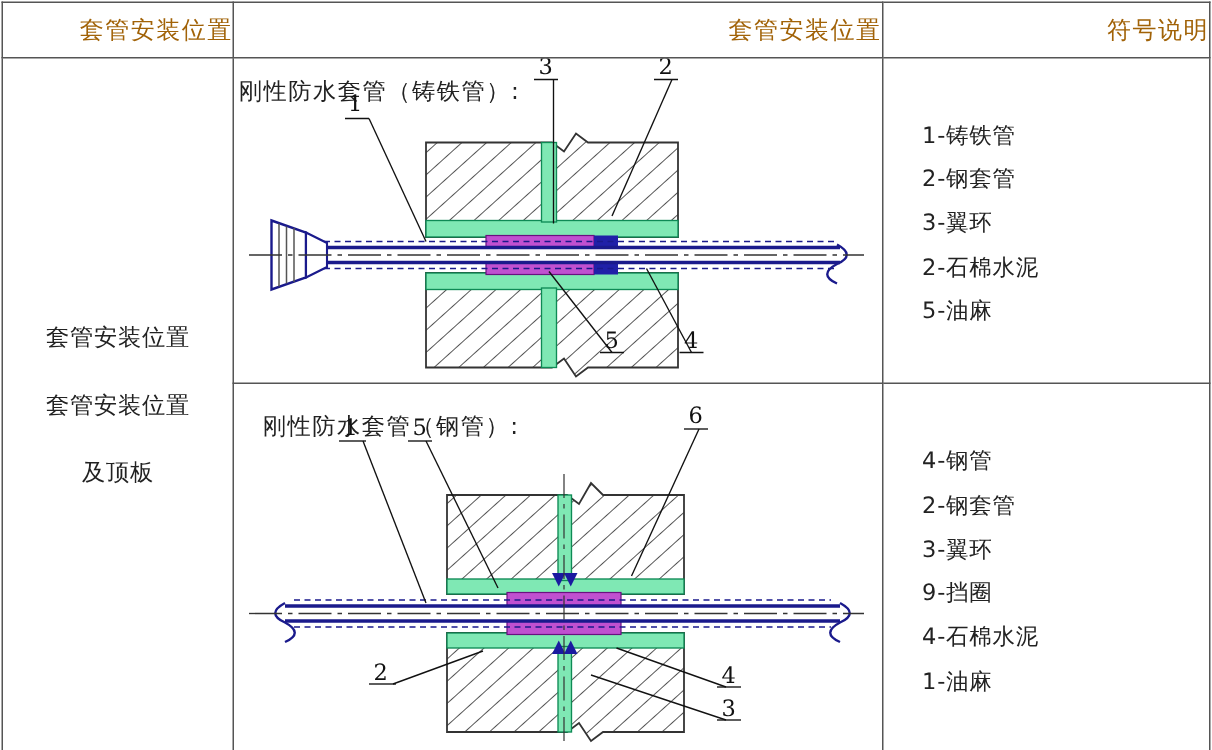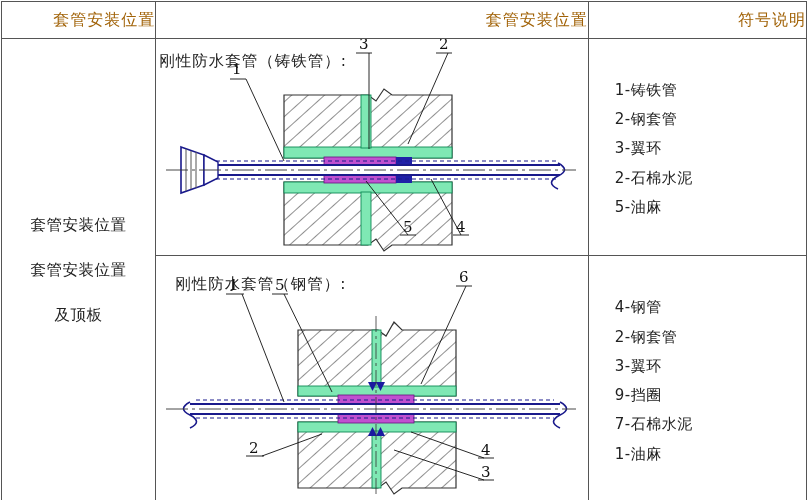--- a/index.html
+++ b/index.html
@@ -231,20 +231,20 @@
             </svg>
           </div>
         </td>
 
         <td class="col-leg">
           <div class="legend">
             <div class="lrow">4-钢管</div>
             <div class="lrow">2-钢套管</div>
             <div class="lrow">3-翼环</div>
             <div class="lrow">9-挡圈</div>
-            <div class="lrow">7-石棉水泥</div>
+            <div class="lrow">4-石棉水泥</div>
             <div class="lrow">1-油麻</div>
           </div>
         </td>
       </tr>
     </tbody>
   </table>
 </div>
 
 </body></html>

